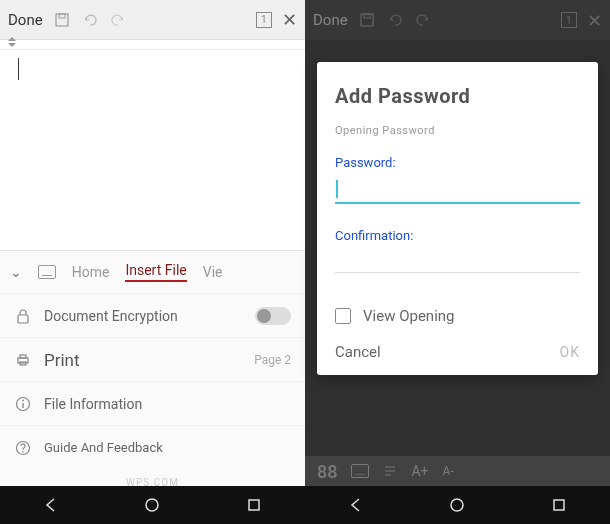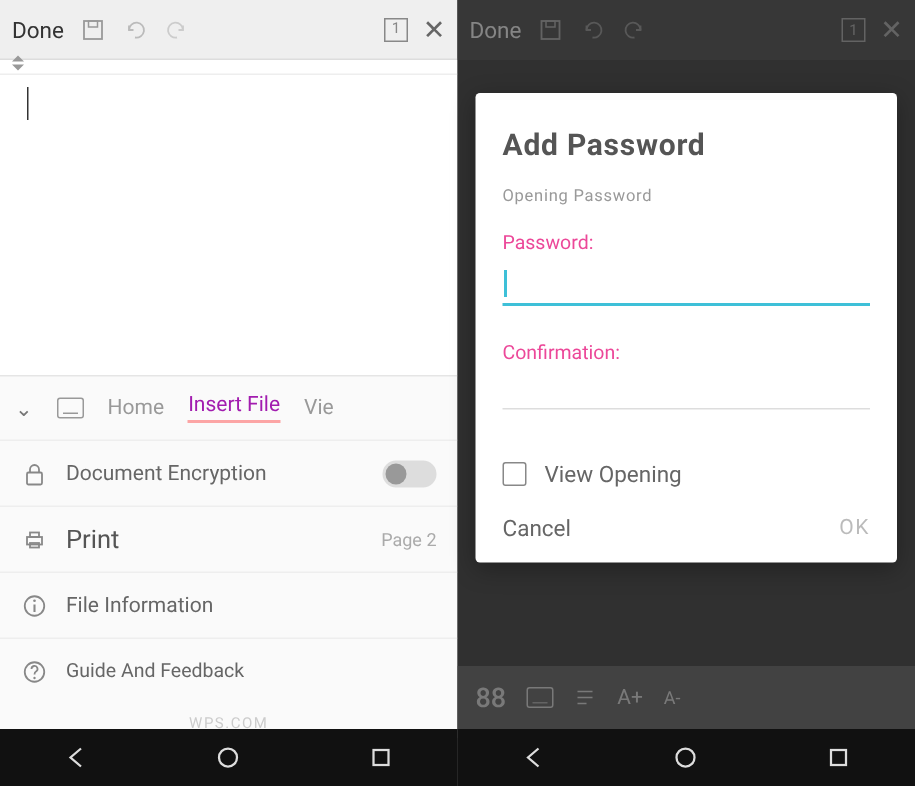--- a/index.html
+++ b/index.html
@@ -28,52 +28,52 @@
 .ruler-mark { position: absolute; left: 14px; top: -3px; font-size: 10px; color: #aaa; }
 .ruler-mark::before, .ruler-mark::after { content:''; position:absolute; width:0; height:0; left:-6px; border:4px solid transparent; }
 .ruler-mark::before { border-bottom-color:#999; top:-4px; }
 .ruler-mark::after { border-top-color:#999; top:6px; }
 .cursor-line { position: absolute; left: 18px; top: 18px; width: 1px; height: 22px; background: #333; }
 
 
 .panel { background: #fafafa; border-top: 1px solid #e5e5e5; }
 .tabs-row { display: flex; align-items: center; height: 42px; padding: 0 10px; gap: 16px; color: #888; font-size: 14px; }
 .tab { color: #999; }
-.tab.active { color: #a21caf; border-bottom: 2px solid #fca5a5; padding-bottom: 2px; }
+.tab.active { color: #7f1d1d; border-bottom: 2px solid #b91c1c; padding-bottom: 2px; }
 .chev { font-size: 14px; color: #777; }
 .kb-icon { width:18px; height:14px; border:1px solid #999; border-radius:2px; display:flex; align-items:flex-end; justify-content:center; }
 .kb-icon::before { content:''; width:10px; height:1px; background:#999; margin-bottom:2px; }
 
 .row { display: flex; align-items: center; height: 44px; padding: 0 14px; border-top: 1px solid #eee; color: #666; font-size: 14px; gap: 12px; }
 .row .grow { flex: 1; }
 .lock-icon, .print-icon, .info-icon, .help-icon { width: 18px; height: 18px; display:flex; align-items:center; justify-content:center; color:#888; }
 .toggle { width: 36px; height: 18px; background: #ddd; border-radius: 10px; position: relative; }
 .toggle::after { content:''; position:absolute; left:2px; top:2px; width:14px; height:14px; border-radius:50%; background:#999; }
 .page-info { font-size: 12px; color: #aaa; }
 .footer { text-align: center; font-size: 10px; color: #ccc; padding: 8px 0 4px; letter-spacing: 1px; }
 
 
 .overlay { position:absolute; inset:0; background: rgba(0,0,0,0.35); }
 .modal { position: absolute; top: 62px; left: 12px; right: 12px; background: #fff; border-radius: 3px; padding: 22px 18px 14px; box-shadow: 0 4px 16px rgba(0,0,0,0.3); }
 .modal h2 { font-size: 20px; font-weight: 700; color: #555; margin-bottom: 16px; letter-spacing: 0.5px; }
 .section-label { font-size: 11px; color: #999; letter-spacing: 0.5px; margin-bottom: 18px; }
-.field-label { font-size: 13px; color: #ec4899; margin-bottom: 6px; }
+.field-label { font-size: 13px; color: #1d4ed8; margin-bottom: 6px; }
 .field-input { width: 100%; border: none; border-bottom: 2px solid #3ec0d8; height: 28px; font-size: 14px; background: transparent; outline: none; margin-bottom: 24px; }
 .field-input-wrap { position: relative; }
 .blink { position:absolute; left:1px; top:4px; width:2px; height:18px; background:#3ec0d8; }
 .field-line { width: 100%; border: none; border-bottom: 1px solid #ddd; height: 24px; margin-bottom: 24px; background:transparent; }
 .checkbox-row { display: flex; align-items: center; gap: 12px; margin: 10px 0 18px; }
 .checkbox { width: 16px; height: 16px; border: 1.5px solid #888; border-radius: 2px; }
 .check-label { font-size: 15px; color: #666; }
 .btn-row { display: flex; justify-content: space-between; align-items: center; }
 .btn-cancel { font-size: 15px; color: #666; background: transparent; border: none; }
 .btn-ok { font-size: 14px; color: #bbb; background: transparent; border: none; letter-spacing: 1px; }
 
 
-.right-strip { position: absolute; left:0; right:0; bottom: 38px; height: 42px; background: #666; display:flex; align-items:center; padding:0 12px; gap:14px; color:#bbb; font-size:14px; }
+.right-strip { position: absolute; left:0; right:0; bottom: 38px; height: 30px; background: #666; display:flex; align-items:center; padding:0 12px; gap:14px; color:#bbb; font-size:14px; }
 .right-strip .num { font-size:18px; font-weight:500; }
 
 
 .navbar { position: absolute; left:0; right:0; bottom:0; height: 38px; background: #111; display:flex; align-items:center; justify-content:space-around; }
 .nav-btn { color: #ddd; width: 28px; height: 28px; display:flex; align-items:center; justify-content:center; }
 
 svg { display: block; }
 </style>
 </head>
 <body>

